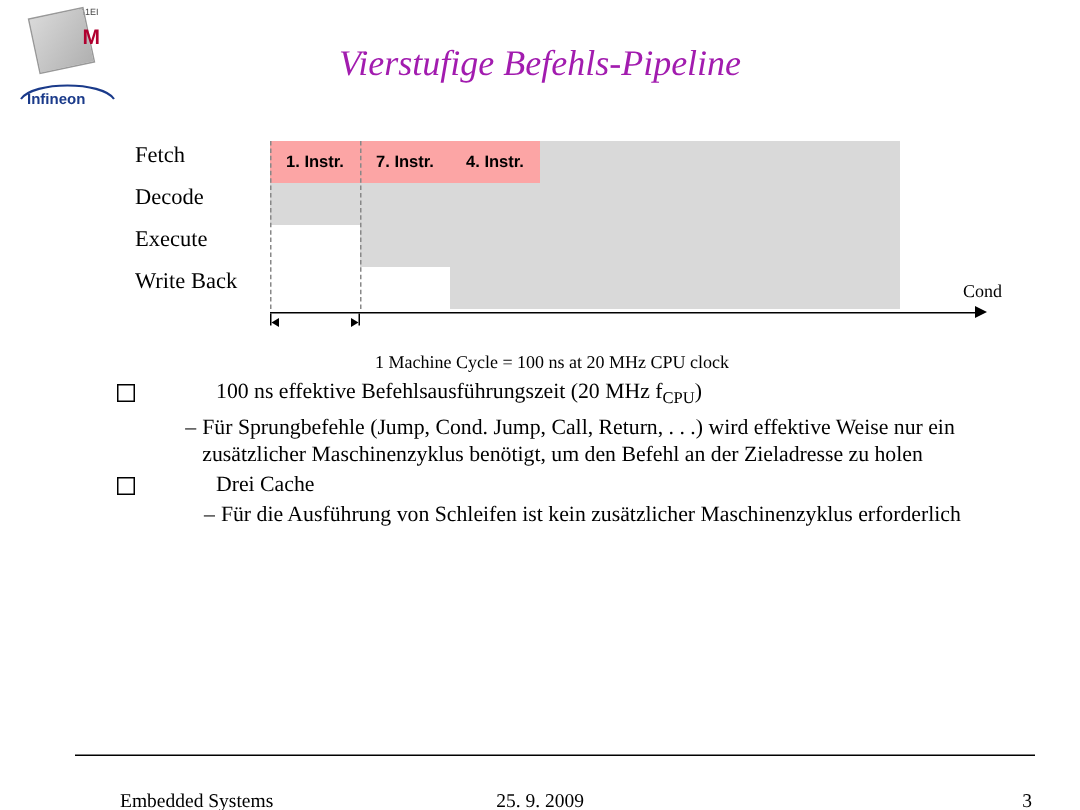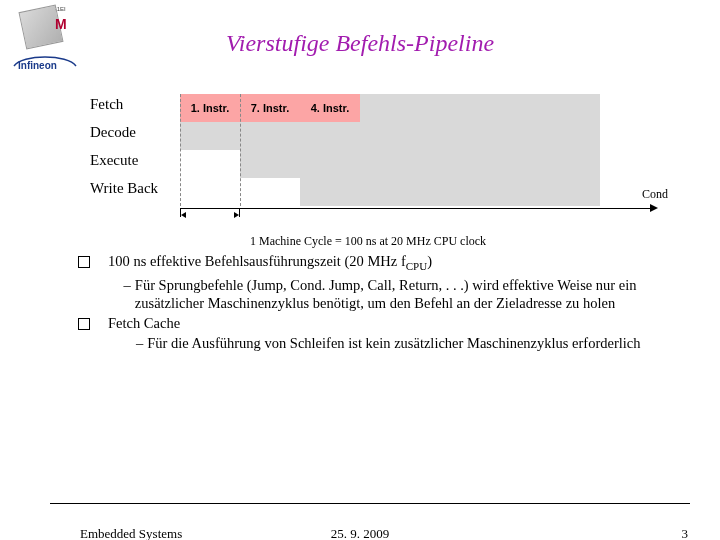--- a/index.html
+++ b/index.html
@@ -181,21 +181,21 @@
     line-height: 1.25;
   }
   .bullets .row { display: flex; margin-bottom: 2px; }
   .bullets .sq {
     width: 10px; height: 10px;
     border: 1px solid #000;
     flex: 0 0 10px;
     margin-top: 4px;
     margin-right: 18px;
   }
-  .bullets .txt { flex: 1; }
+  .bullets .txt { flex: 1; margin-left: 36px; }
   .bullets .sub { margin-left: 30px; display:flex; }
   .bullets .dash { margin-right: 4px; }
   .sub-cpu { font-size: 11px; vertical-align: sub; }
 
   .footer-line {
     position: absolute;
     left: 50px;
     right: 30px;
     bottom: 36px;
     border-top: 1px solid #000;
@@ -301,21 +301,21 @@
   </div>
   <div class="row">
     <div style="width:28px"></div>
     <div class="sub">
       <span class="dash">–</span>
         <span>Für Sprungbefehle (Jump, Cond. Jump, Call, Return, . . .) wird effektive Weise nur ein zusätzlicher Maschinenzyklus benötigt, um den Befehl an der Zieladresse zu holen</span>
     </div>
   </div>
   <div class="row">
     <div class="sq"></div>
-    <div class="txt">Fetch Cache</div>
+    <div class="txt">Drei Cache</div>
   </div>
   <div class="row">
     <div style="width:28px"></div>
     <div class="sub">
       <span class="dash">–</span>
         <span>Für die Ausführung von Schleifen ist kein zusätzlicher Maschinenzyklus erforderlich</span>
     </div>
   </div>
 </div>
 

